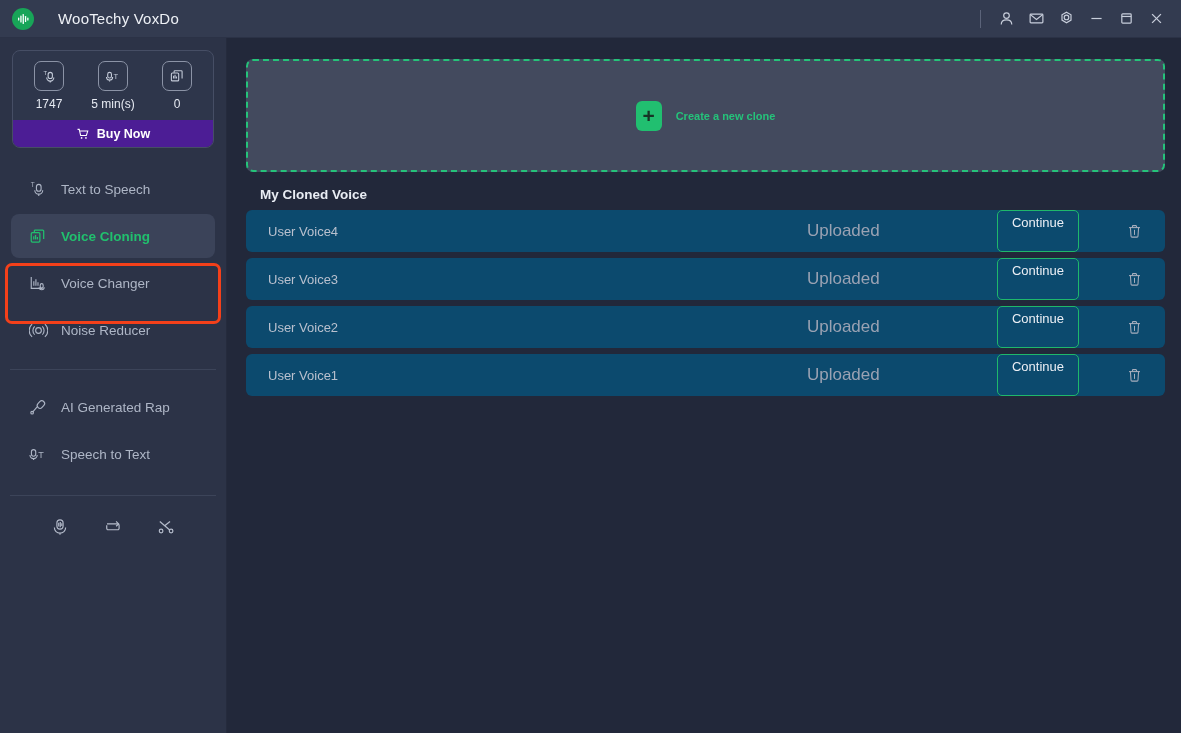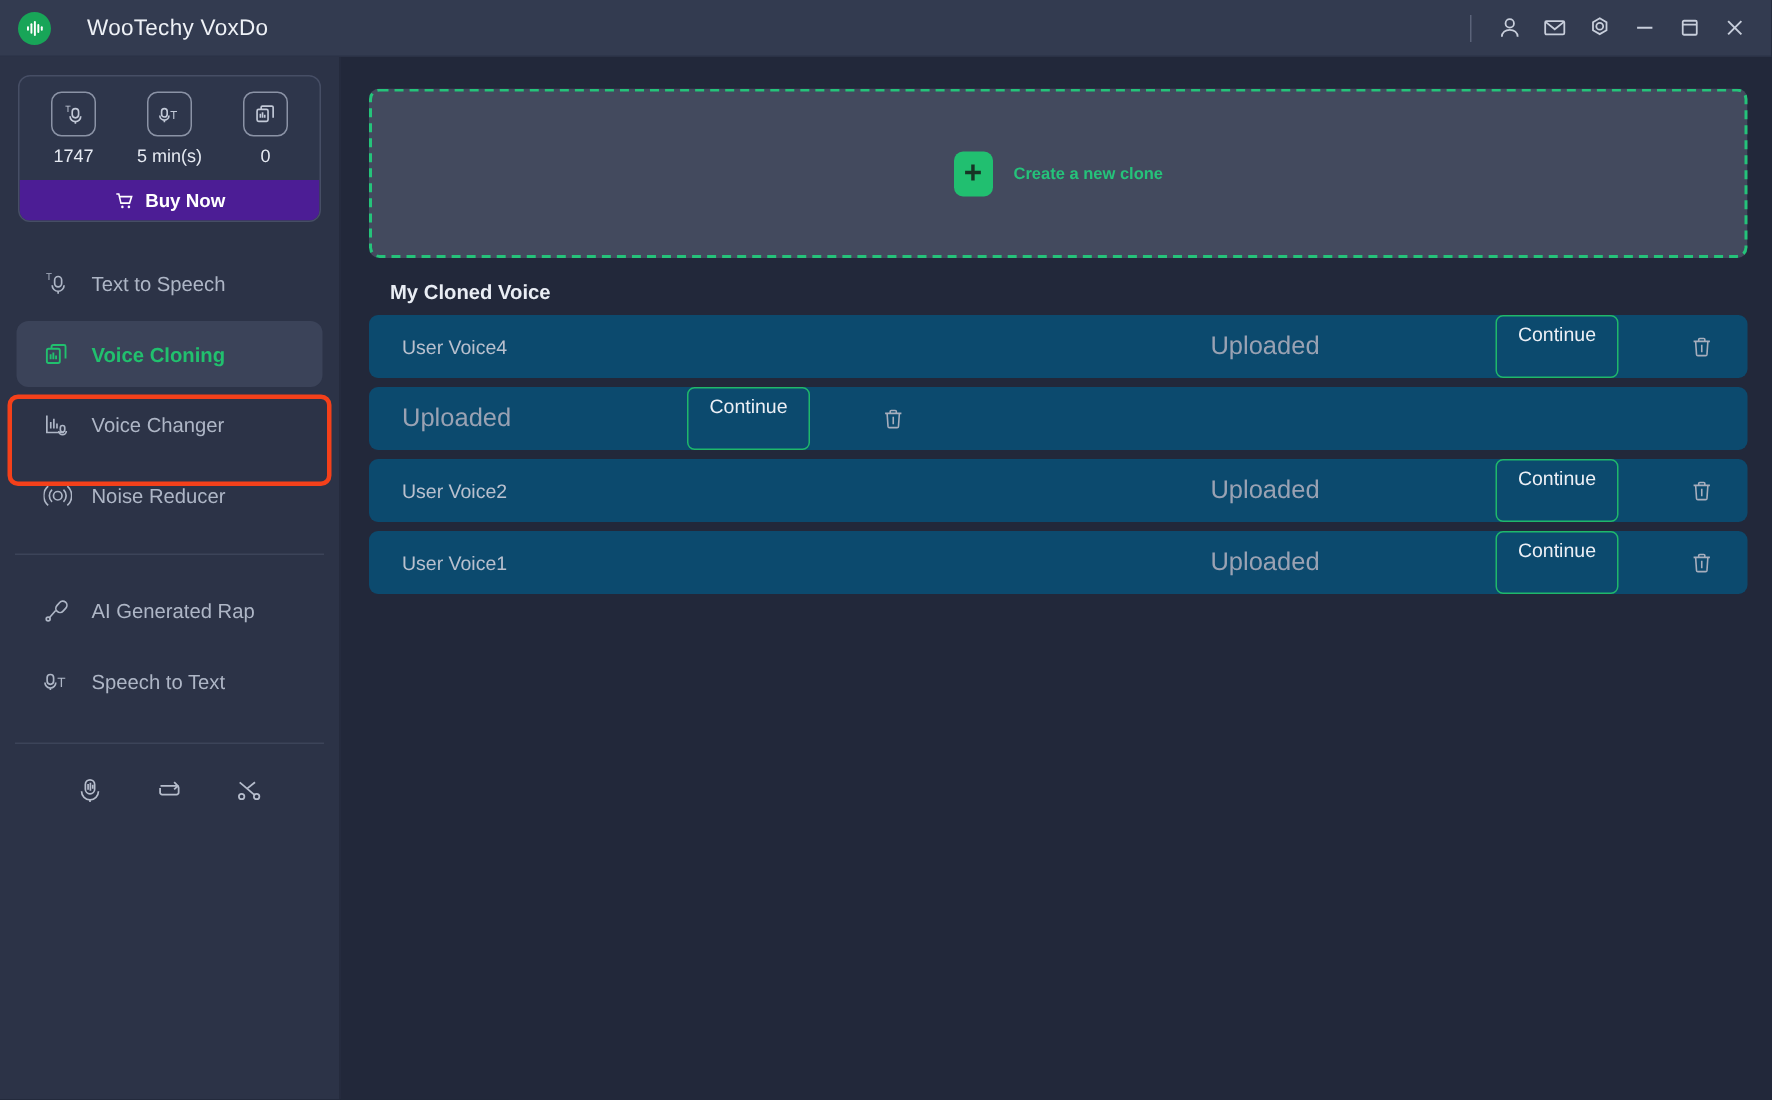--- a/index.html
+++ b/index.html
@@ -455,20 +455,21 @@
             <svg width="17" height="17" viewBox="0 0 20 20" fill="none" stroke="currentColor" stroke-width="1.25">
               <path d="M3.6 5.4h12.8"></path>
               <path d="M7.6 5.2V3.9a.8.8 0 0 1 .8-.8h3.2a.8.8 0 0 1 .8.8v1.3"></path>
               <path d="M5.2 5.4l.7 10.2a1.1 1.1 0 0 0 1.1 1h6a1.1 1.1 0 0 0 1.1-1l.7-10.2"></path>
               <line x1="10" y1="8" x2="10" y2="14"></line>
             </svg>
           </div>
         </div>
 
         <div class="voice-row">
+          <div class="vr-name">User Voice3</div>
           <div class="vr-status">Uploaded</div>
           <button class="vr-continue">Continue</button>
           <div class="vr-del">
             <svg width="17" height="17" viewBox="0 0 20 20" fill="none" stroke="currentColor" stroke-width="1.25">
               <path d="M3.6 5.4h12.8"></path>
               <path d="M7.6 5.2V3.9a.8.8 0 0 1 .8-.8h3.2a.8.8 0 0 1 .8.8v1.3"></path>
               <path d="M5.2 5.4l.7 10.2a1.1 1.1 0 0 0 1.1 1h6a1.1 1.1 0 0 0 1.1-1l.7-10.2"></path>
               <line x1="10" y1="8" x2="10" y2="14"></line>
             </svg>
           </div>

